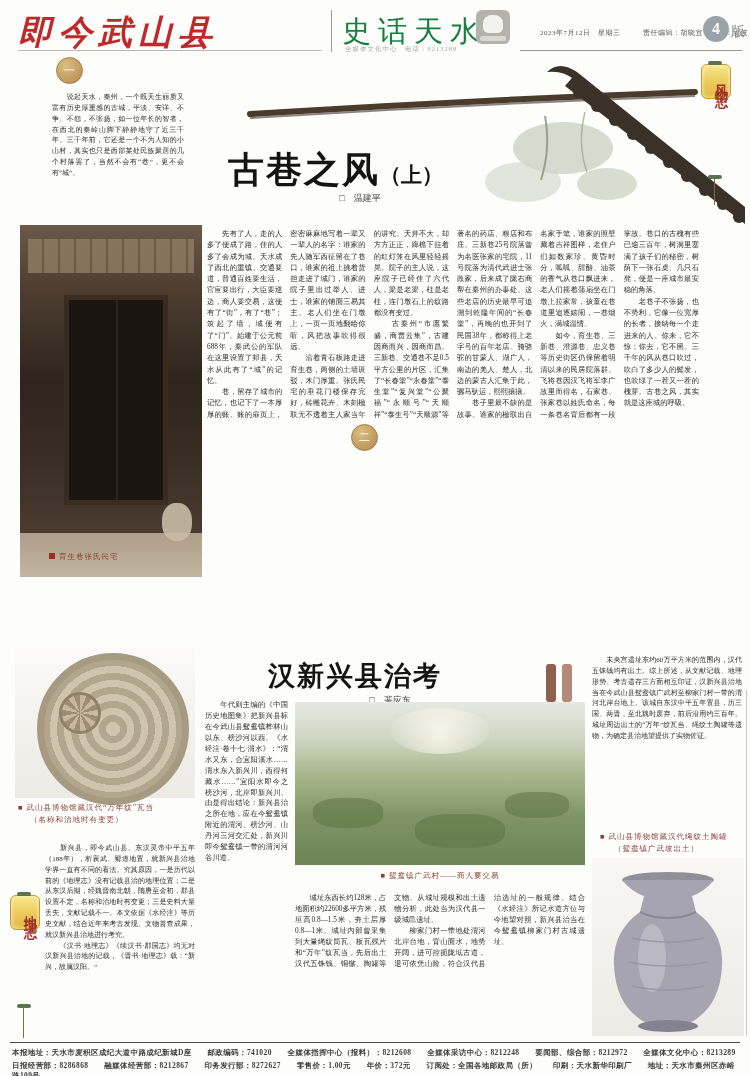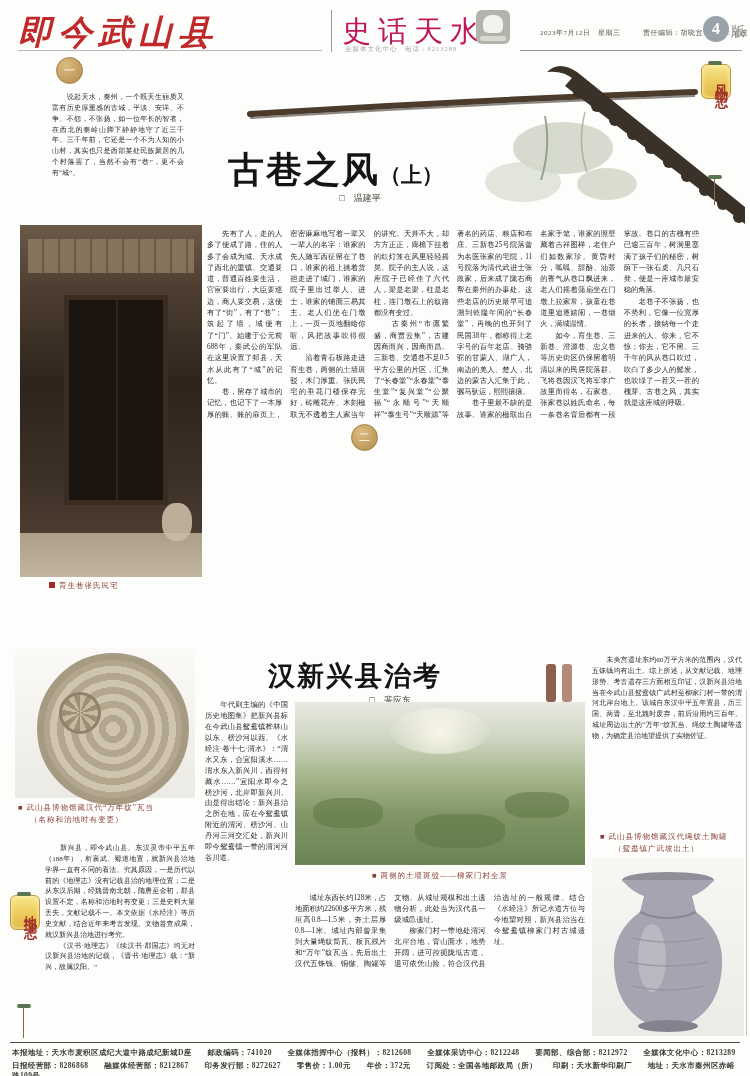--- a/index.html
+++ b/index.html
@@ -5,21 +5,21 @@
   html,body{margin:0;padding:0;background:#e8e8e8;}
   .page{position:relative;width:750px;height:1076px;background:#fdfdfc;overflow:hidden;
         font-family:"Liberation Serif","DejaVu Serif",serif;color:#2a2a28;}
   .abs{position:absolute;}
 
   
   .masthead{left:18px;top:10px;font-size:34px;font-weight:bold;color:#c0282a;
             letter-spacing:6px;font-style:italic;}
   .mast-rule{left:18px;top:50px;width:304px;height:1px;background:#b9b9b9;}
   .head-div{left:331px;top:10px;width:1px;height:42px;background:#9a9a9a;}
-  .section-title{left:342px;top:12px;font-size:29px;color:#be185d;letter-spacing:7px;}
+  .section-title{left:342px;top:12px;font-size:29px;color:#15803d;letter-spacing:7px;}
   .section-sub{left:345px;top:45px;font-size:6.5px;color:#a8a8a6;letter-spacing:1px;}
   .logo{left:476px;top:10px;width:34px;height:34px;background:#b3b3ab;border-radius:6px;}
   .logo-inner{position:absolute;left:7px;top:5px;width:20px;height:18px;background:#f2f2ee;
               border-radius:45% 45% 30% 30%;}
   .logo-band{position:absolute;left:4px;bottom:3px;width:26px;height:5px;background:#d9d9d2;border-radius:2px;}
   .head-rule2{left:520px;top:50px;width:222px;height:1px;background:#9a9a9a;}
   .dateline{left:540px;top:28px;font-size:7px;color:#56564f;letter-spacing:.5px;}
   .page-circle{left:703px;top:16px;width:26px;height:26px;border-radius:50%;background:#99a1a9;
                color:#fff;font-size:16px;font-weight:bold;text-align:center;line-height:26px;}
   .page-unit{left:731px;top:23px;font-size:14px;color:#8c8c88;}
@@ -52,21 +52,21 @@
              repeating-linear-gradient(90deg,#8d7a62 0 14px,#6e5c48 14px 16px);opacity:.85;}
   .p1-door{position:absolute;left:44px;top:70px;width:94px;height:200px;background:#1c140e;
            border:5px solid #3a2c20;}
   .p1-door:before{content:"";position:absolute;left:50%;top:0;width:2px;height:100%;background:#312418;}
   .p1-step{position:absolute;left:0;bottom:0;width:100%;height:44px;background:
            linear-gradient(180deg,#b7a992,#cfc3ac);opacity:.9;}
   .p1-jar{position:absolute;right:10px;bottom:36px;width:30px;height:38px;border-radius:45%;
           background:#c9bda6;opacity:.9;}
   .caption{font-size:7.5px;color:#8a4038;letter-spacing:1px;}
   .caption .sq{display:inline-block;width:6px;height:6px;background:#a02c28;margin-right:4px;}
-  .cap1{left:24px;top:581px;padding-left:25px;}
+  .cap1{left:24px;top:552px;padding-left:25px;}
 
   
   .painting{left:225px;top:52px;width:520px;height:183px;}
 
   
   .a2-title{left:268px;top:658px;width:244px;text-align:left;font-weight:bold;font-size:27px;
             letter-spacing:2px;color:#141412;}
   .a2-author{left:268px;top:694px;width:244px;text-align:center;font-size:9px;color:#3a3a36;}
   .deco-bar{width:10px;height:38px;border-radius:3px;}
   .artifact{left:15px;top:648px;width:180px;height:150px;background:linear-gradient(180deg,#fbfaf8,#eceae4);}
@@ -195,21 +195,21 @@
   <div class="abs a2-left">　　新兴县，即今武山县。东汉灵帝中平五年（188年），析襄武、豲道地置，就新兴县治地学界一直有不同的看法。究其原因，一是历代以前的《地理志》没有记载县治的地理位置；二是从东汉后期，经魏晋南北朝，隋唐至金初，郡县设置不定，名称和治地时有变更；三是史料大量丢失，文献记载不一。本文依据《水经注》等历史文献，结合近年来考古发现、文物普查成果，就汉新兴县治地进行考究。
 　　《汉书·地理志》《续汉书·郡国志》均无对汉新兴县治地的记载，《晋书·地理志》载：“新兴，故属汉阳。”</div>
   <div class="abs a2-col2">　　年代则主编的《中国历史地图集》把新兴县标在今武山县鸳鸯镇桦林山以东、榜沙河以西。《水经注·卷十七·渭水》：“渭水又东，合宜阳溪水……渭水东入新兴川，西得何藏水……”宜阳水即今之榜沙河，北岸即新兴川。由是得出结论：新兴县治之所在地，应在今鸳鸯镇附近的渭河、榜沙河、山丹河三河交汇处，新兴川即今鸳鸯镇一带的渭河河谷川道。</div>
 
   <div class="abs aerial">
     <div class="aer-glow"></div>
     <div class="aer-field" style="left:18px;top:96px;width:70px;height:30px;"></div>
     <div class="aer-field" style="left:120px;top:112px;width:90px;height:34px;"></div>
     <div class="aer-field" style="left:210px;top:90px;width:64px;height:26px;"></div>
   </div>
-  <div class="abs caption cap-aerial">■ 两侧的土墙斑驳——柳家门村全景</div>
+  <div class="abs caption cap-aerial">■ 鸳鸯镇广武村——商人要交易</div>
 
   <div class="abs a2-mid">　　城址东西长约128米，占地面积约22600多平方米，残垣高0.8—1.5米，夯土层厚0.8—1米。城址内部曾采集到大量绳纹筒瓦、板瓦残片和“万年”纹瓦当，先后出土汉代五铢钱、铜镞、陶罐等文物。从城址规模和出土遗物分析，此处当为汉代县一级城邑遗址。
 　　柳家门村一带地处渭河北岸台地，背山面水，地势开阔，进可控扼陇坻古道，退可依凭山险，符合汉代县治选址的一般规律。结合《水经注》所记水道方位与今地望对照，新兴县治当在今鸳鸯镇柳家门村古城遗址。</div>
   <div class="abs a2-right">　　未央宫遗址东约60万平方米的范围内，汉代五铢钱均有出土。综上所述，从文献记载、地理形势、考古遗存三方面相互印证，汉新兴县治地当在今武山县鸳鸯镇广武村至柳家门村一带的渭河北岸台地上。该城自东汉中平五年置县，历三国、两晋，至北魏时废弃，前后沿用约三百年。城址周边出土的“万年”纹瓦当、绳纹土陶罐等遗物，为确定县治地望提供了实物佐证。</div>
 
   <div class="abs caption cap-vase1">■ 武山县博物馆藏汉代绳纹土陶罐</div>
   <div class="abs caption cap-vase2">（鸳鸯镇广武坡出土）</div>
 
   <div class="abs vase-box">
     <svg width="152" height="178" viewBox="0 0 152 178">

